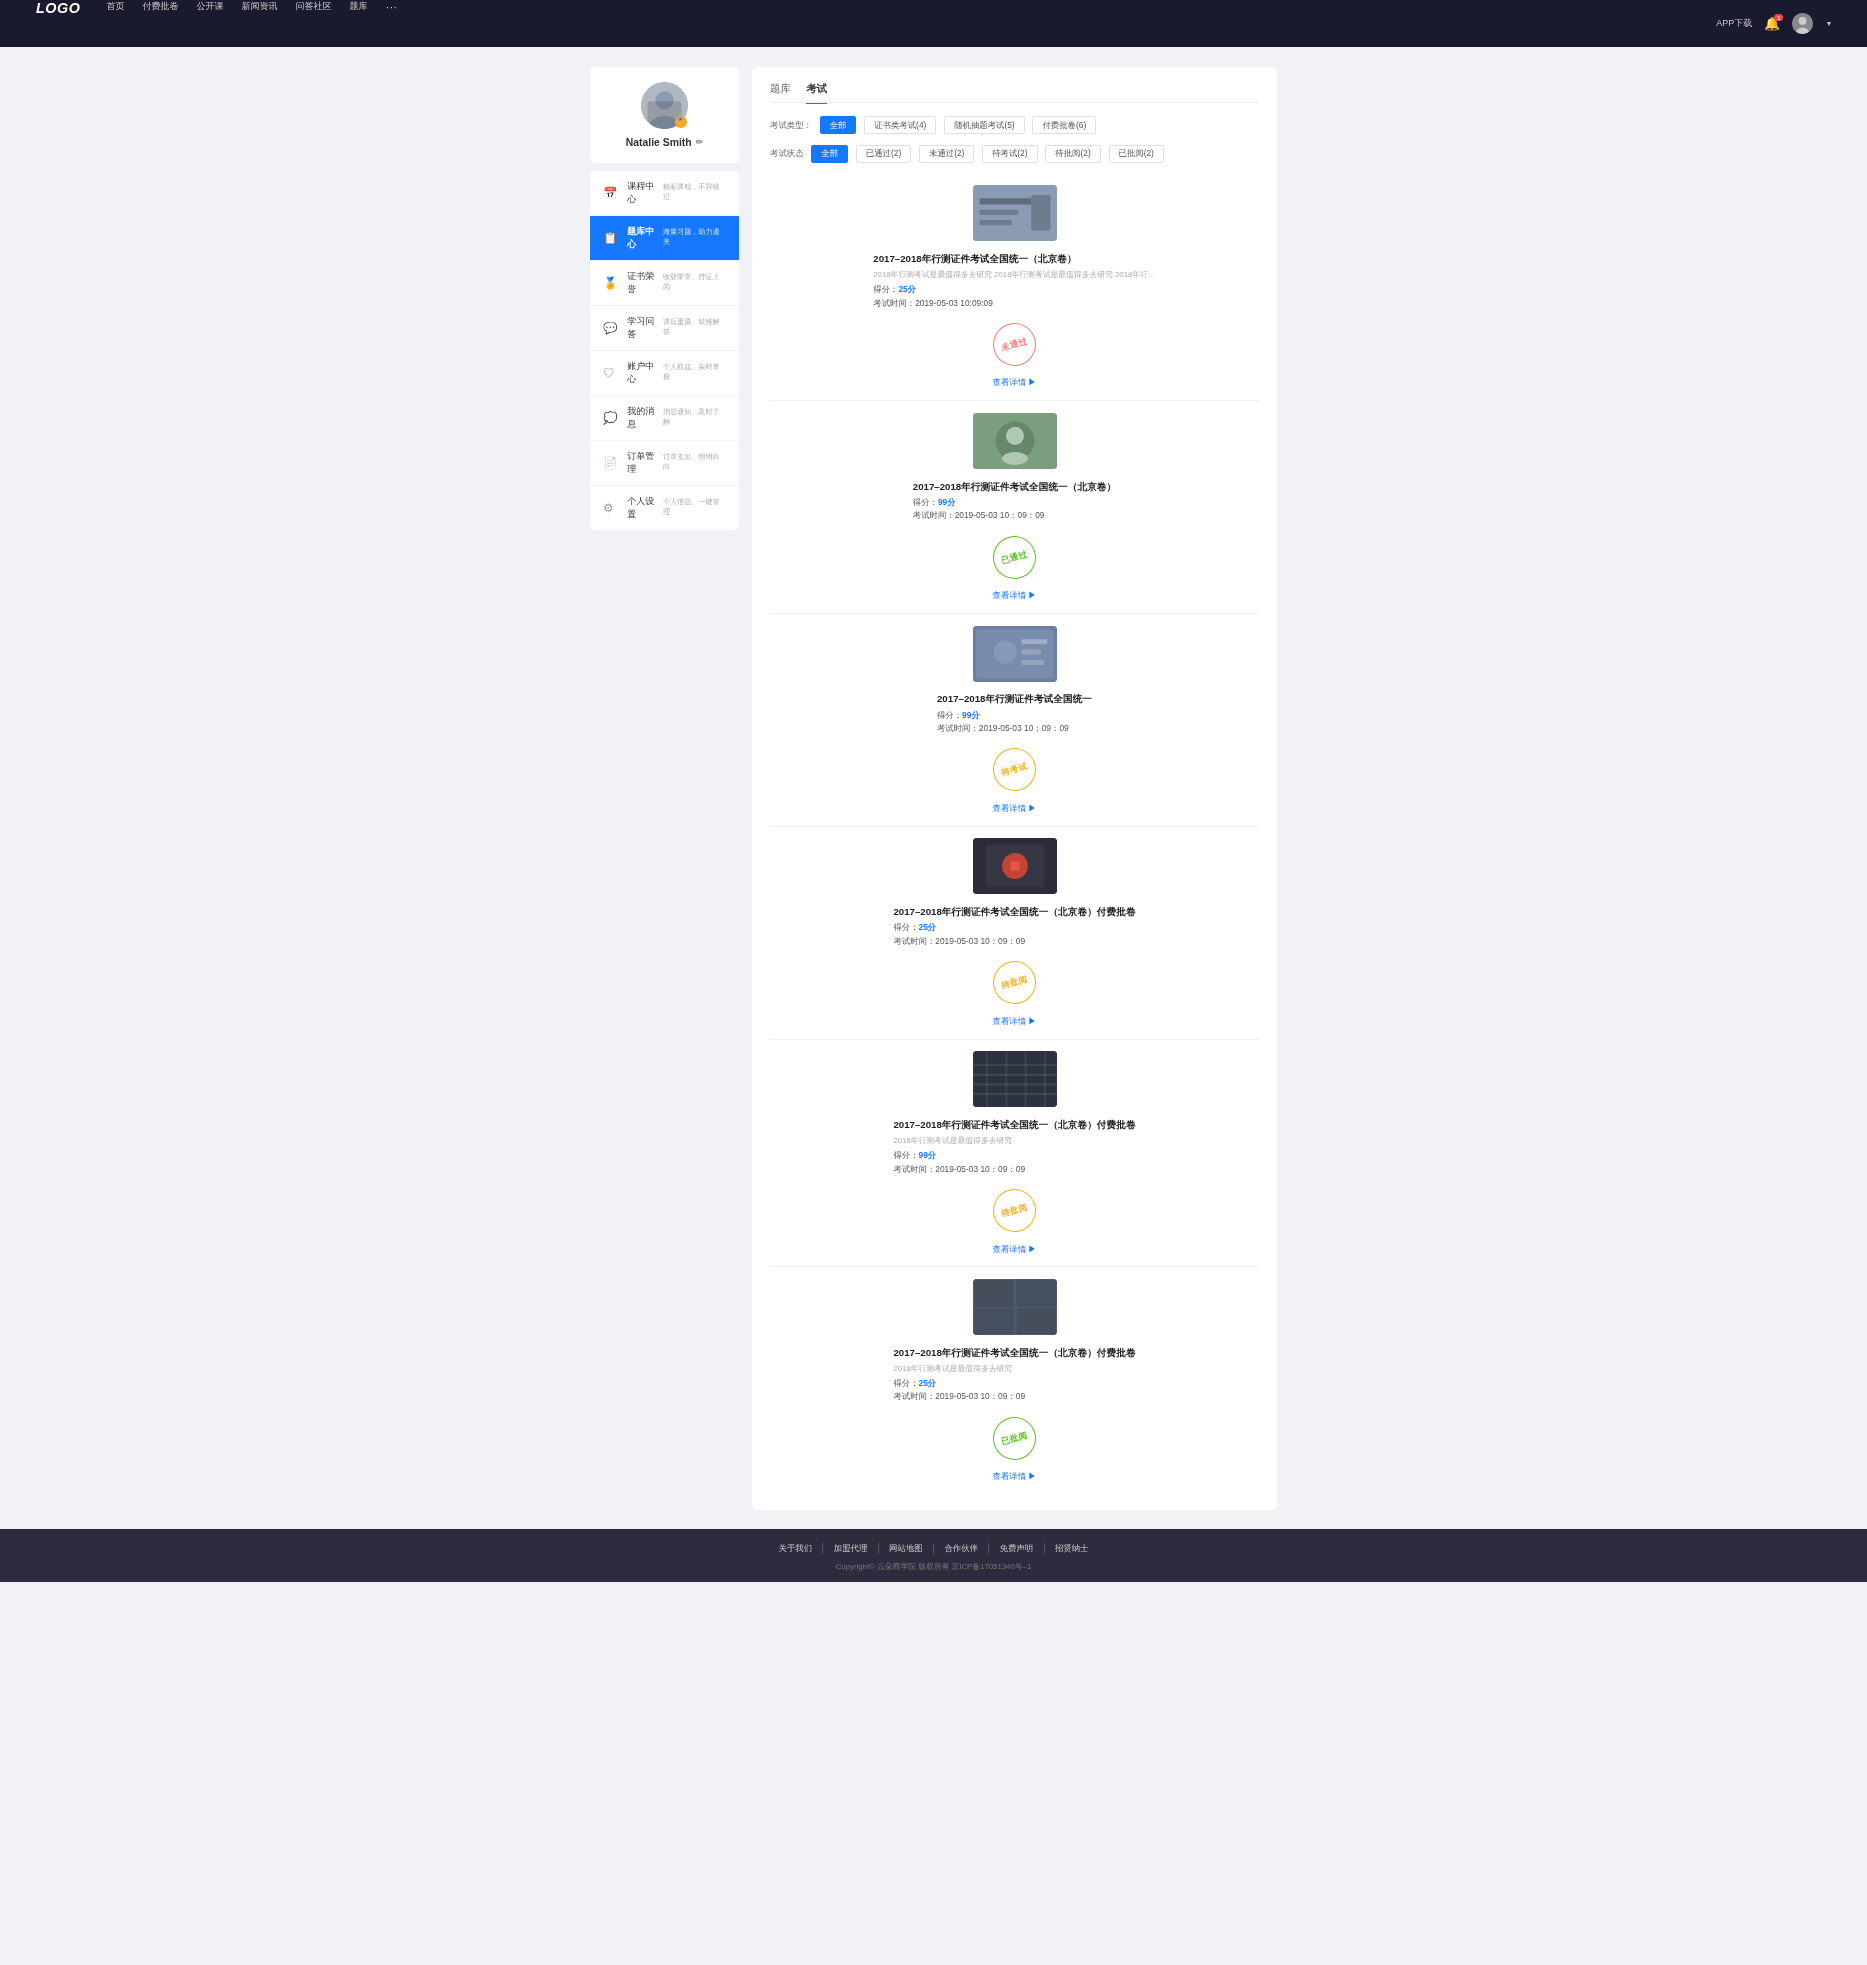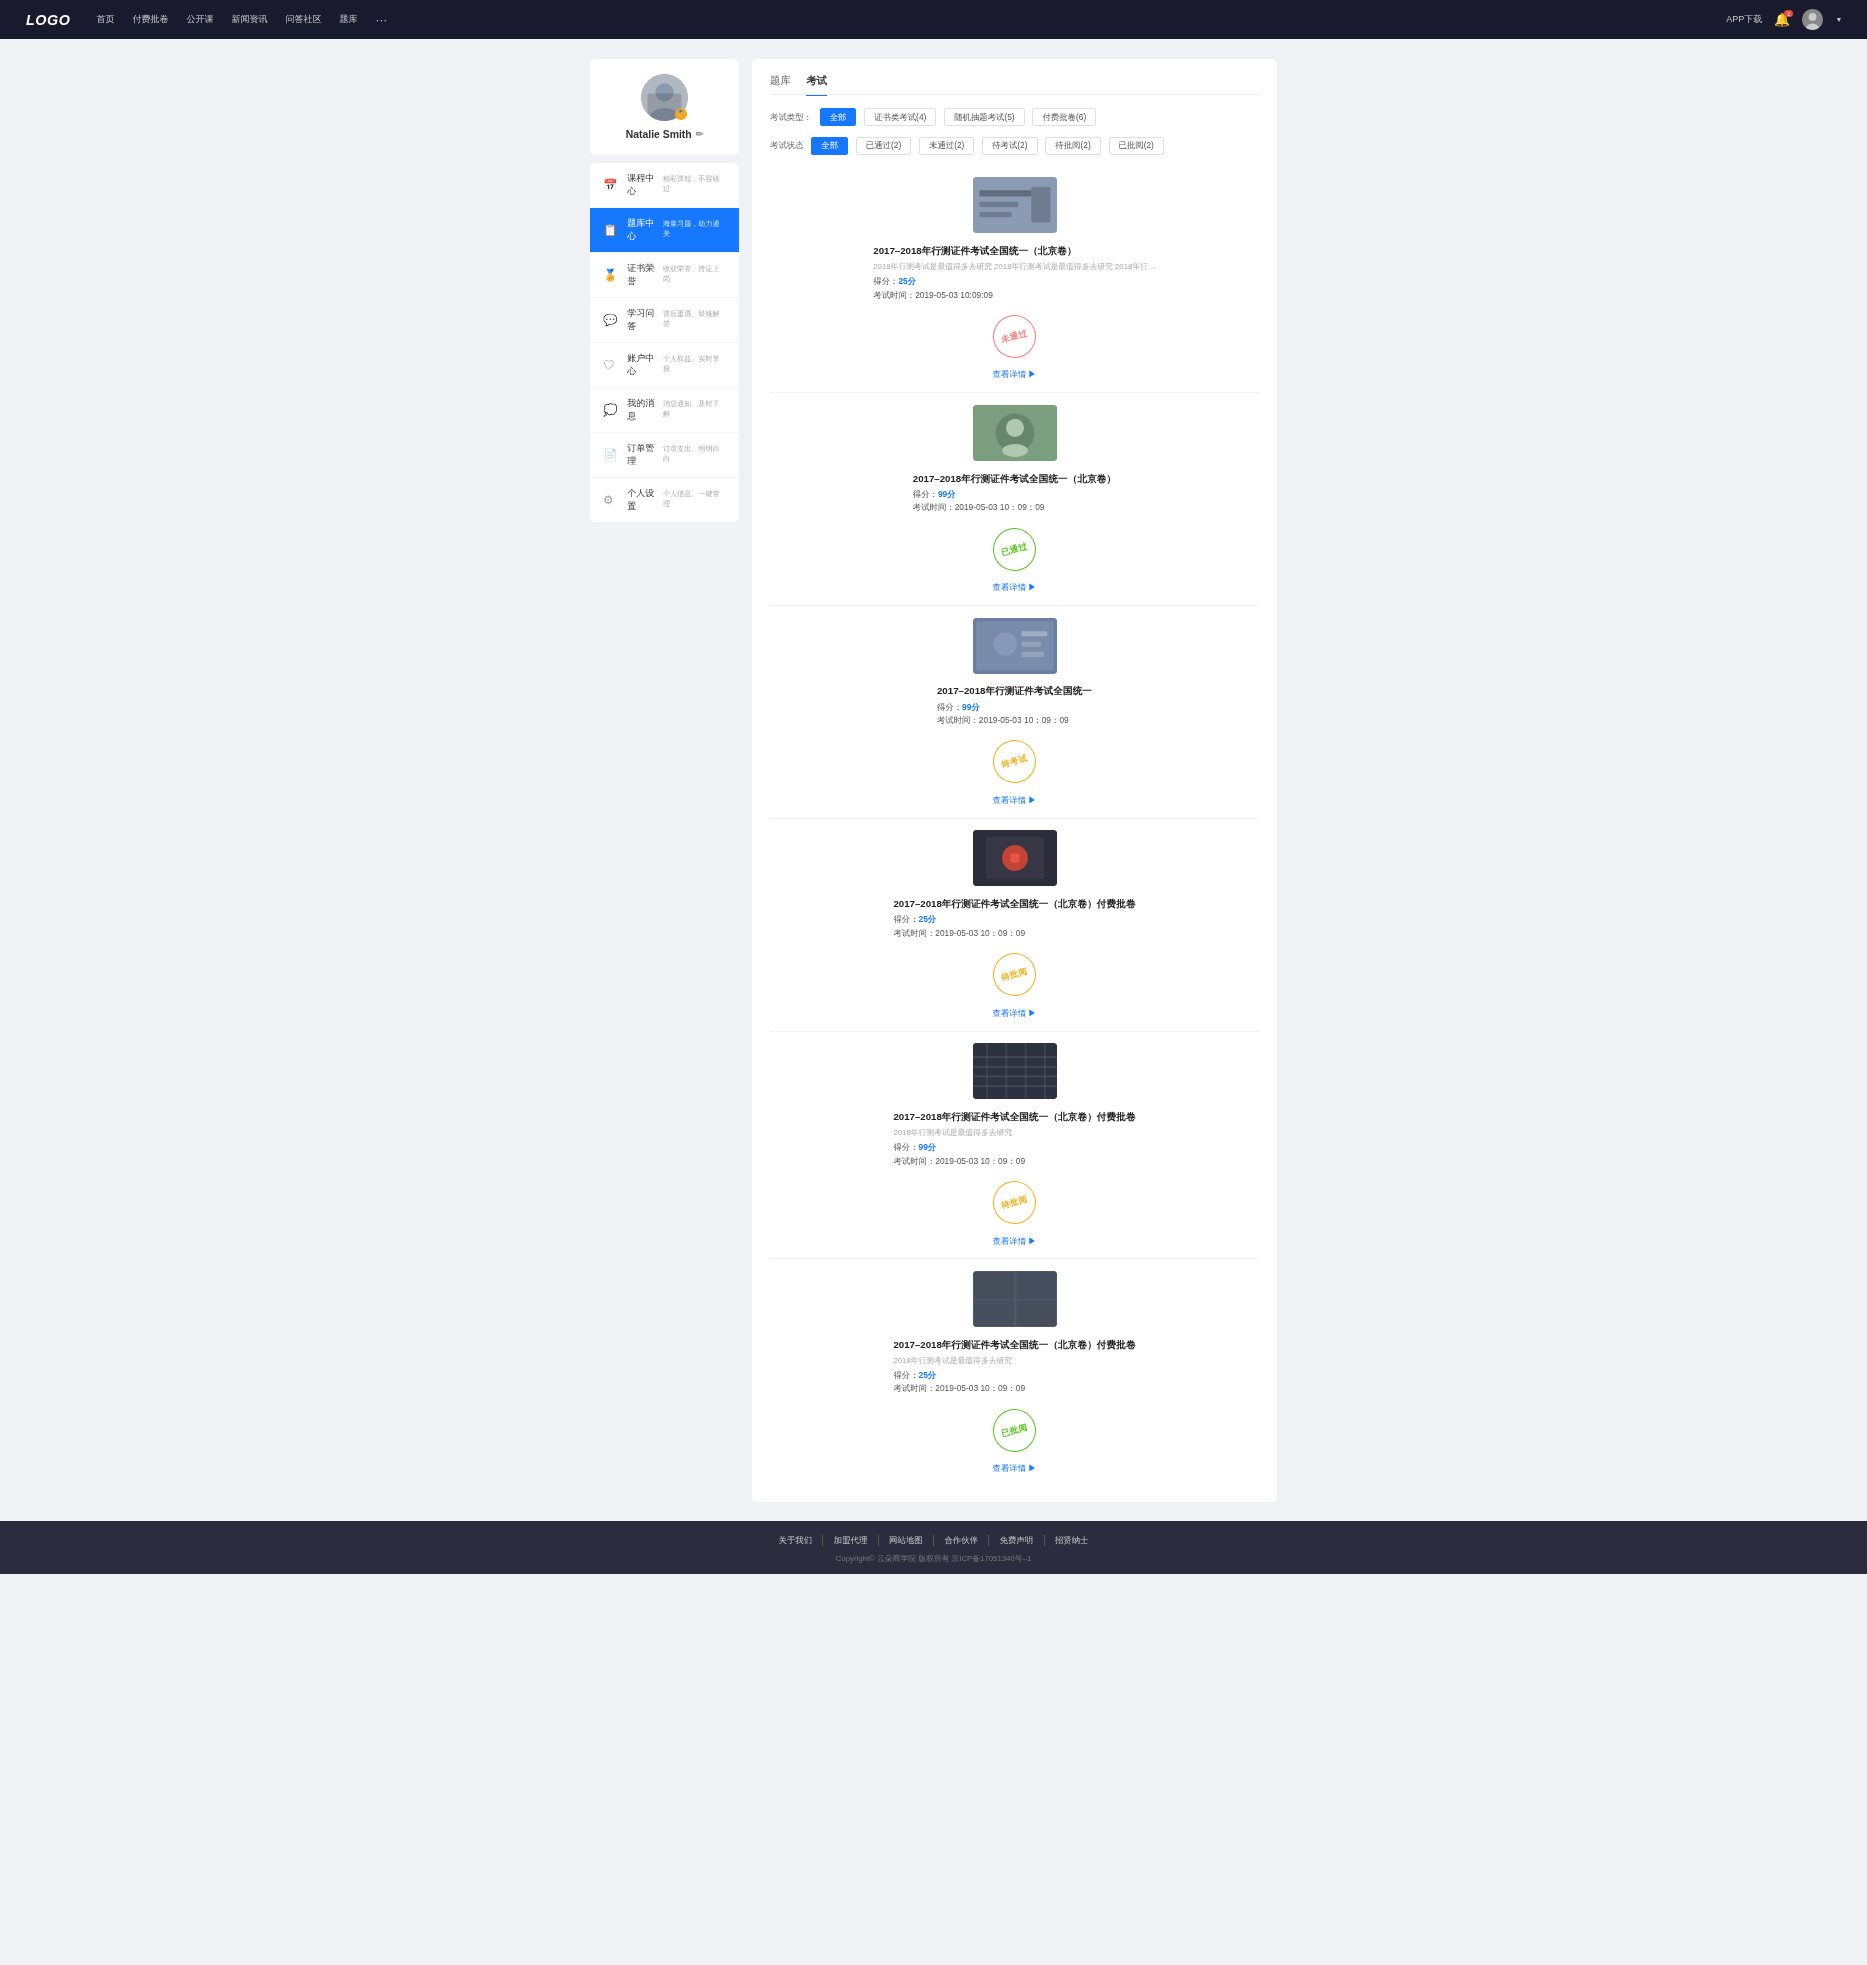--- a/index.html
+++ b/index.html
@@ -1,24 +1,23 @@
 <!DOCTYPE html>
 <html lang="zh" style="font-size:10.4px"><head>
   <meta charset="utf-8">
   <style>
     * { box-sizing: border-box; margin: 0; padding: 0; }
     body { font-family: "PingFang SC", "Microsoft YaHei", sans-serif; background: #f0f2f5; min-height: 100vh; }
 
     
     .navbar {
       background: #1a1a2e;
-      height: 39px;
-      display: flex;
-      align-items: center;
-      padding: 0 26px;
+      height: 47px;
+      display: flex;
+      padding: 0 36px;
       position: sticky; top: 0; z-index: 100;
     }
     .nav-logo {
       color: #fff;
       font-size: 14.3px;
       font-weight: bold;
       letter-spacing: 0.6px;
       margin-right: 26px;
       font-style: italic;
     }
@@ -130,21 +129,21 @@
     .sidebar-item {
       display: flex;
       align-items: center;
       padding: 9px 13px;
       cursor: pointer;
       border-bottom: 0.6px solid #f5f5f5;
       transition: background 0.2s;
     }
     .sidebar-item:last-child { border-bottom: none; }
     .sidebar-item.active { background: #1677ff; }
-    .sidebar-item.active .sidebar-item-label { color: #fff; }
+    .sidebar-item.active .sidebar-item-label { color: #fff; font-weight: bold; }
     .sidebar-item.active .sidebar-item-sublabel { color: rgba(255,255,255,0.8); }
     .sidebar-item.active .sidebar-icon { color: #fff; }
     .sidebar-icon {
       font-size: 11.7px;
       color: #999;
       width: 18px;
       margin-right: 6.5px;
     }
     .sidebar-text { display: flex; }
     .sidebar-item-label { font-size: 9px; color: #333; font-weight: 500; }

